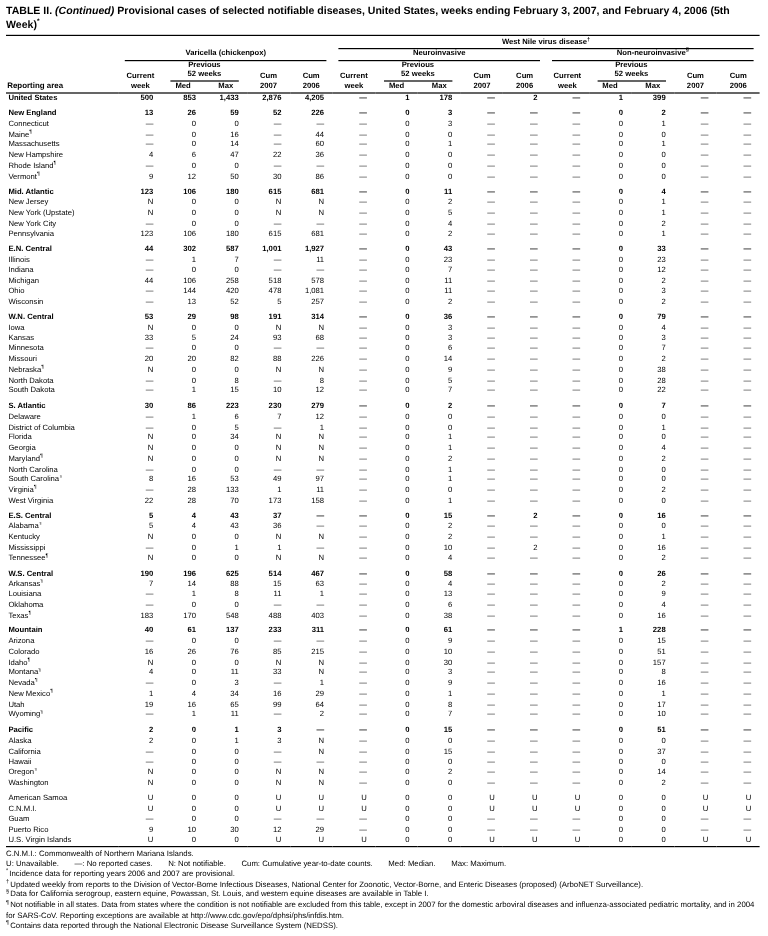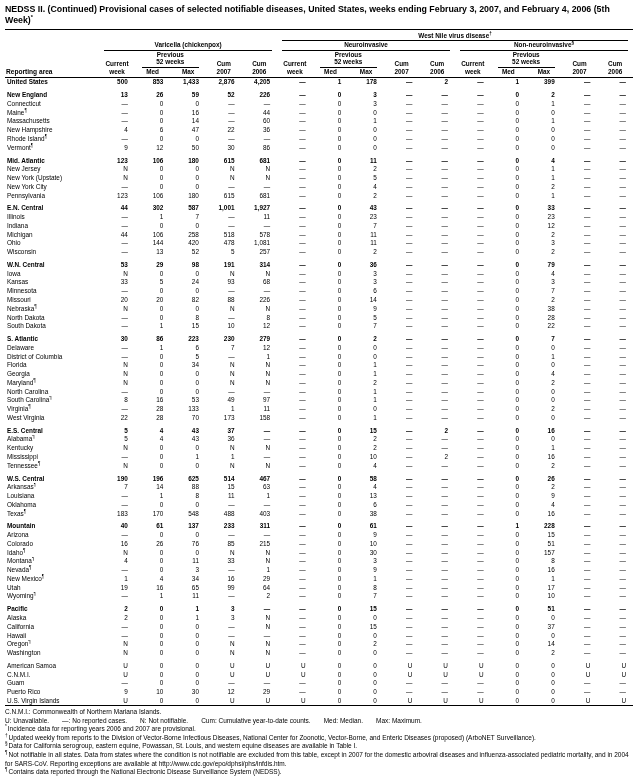--- a/index.html
+++ b/index.html
@@ -1,19 +1,19 @@
 <!DOCTYPE html>
 <html><head>
 <meta charset="utf-8">
 <style>
   html,body{margin:0;padding:0;background:#fff;}
   body{width:640px;height:780px;overflow:hidden;color:#000;font-family:"Liberation Sans",sans-serif;}
   .page{padding:4px 7px 0 5px;}
   .title{font-size:8.8px;font-weight:700;line-height:1.3;}
-  .title .i{}
+  .title .i{font-style:italic;}
   .title sup{font-size:5.5px;}
   .rule{border-top:1.8px solid #000;margin-top:2px;}
   table{width:100%;border-collapse:collapse;table-layout:fixed;margin-top:2px;}
   col.c-label{width:15%;}
   col.c-num{width:5.6667%;}
   th{font-size:6.4px;font-weight:700;padding:0;vertical-align:bottom;line-height:1.18;}
   .gline{display:block;text-align:center;border-bottom:1px solid #000;margin:0 5px;padding-bottom:1px;white-space:nowrap;}
   .weeks-th .gline{margin:0 7px;}
   .th-stack{white-space:pre-line;text-align:center;padding-bottom:1px;}
   .prev-th{text-align:center;}
@@ -28,21 +28,21 @@
   sup{font-size:4.6px;vertical-align:super;line-height:0;}
   .footnotes{margin-top:2px;font-size:6.5px;line-height:1.33;}
   .legend-item{margin-right:13px;}
   .footnotes sup{margin-right:1px;}
 </style>
 </head>
 <body>
 
 <div class="page">
 
-  <div class="title"><span>NEDSS II.</span> <span class="i">(Continued)</span> <span>Provisional cases of selected notifiable diseases, United States, weeks ending February 3, 2007, and February 4, 2006 (5th Week)</span><sup>*</sup></div>
+  <div class="title"><span>TABLE II.</span> <span class="i">(Continued)</span> <span>Provisional cases of selected notifiable diseases, United States, weeks ending February 3, 2007, and February 4, 2006 (5th Week)</span><sup>*</sup></div>
 
   <div class="rule"></div>
 
   <table>
     <colgroup>
       <col class="c-label">
         <col class="c-num">
         <col class="c-num">
         <col class="c-num">
         <col class="c-num">

